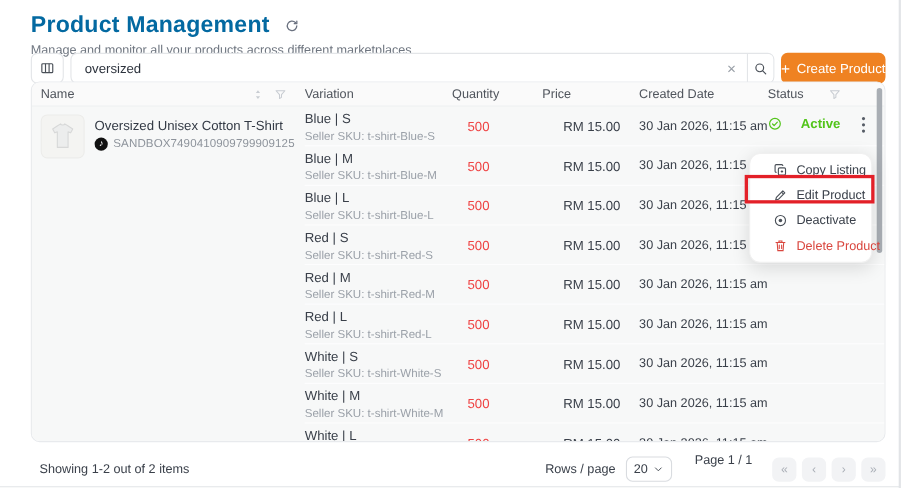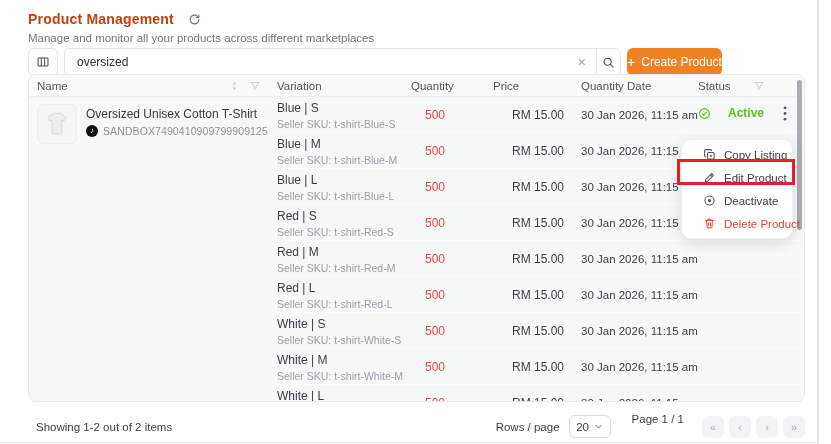--- a/index.html
+++ b/index.html
@@ -4,26 +4,26 @@
 <style>
   * { box-sizing: border-box; margin: 0; padding: 0; }
   html,body { width:831px; height:444px; overflow:hidden; background:#fff;
     font-family:"Liberation Sans", sans-serif; position:relative; color:#3a404a; }
 
   .page { position:absolute; inset:0; }
 
   
   .hdr { position:absolute; left:28px; top:11px; }
   .title-row { display:flex; align-items:center; gap:14px; }
-  .title-row h1 { font-size:14px; font-weight:bold; color:#c2410c; letter-spacing:.2px; }
+  .title-row h1 { font-size:21px; font-weight:bold; color:#0369a1; letter-spacing:.2px; }
   .refresh { display:inline-flex; cursor:pointer; }
   .subtitle { font-size:11.5px; color:#6f7680; margin-top:5px; }
 
   
-  .toolbar { position:absolute; left:28px; top:48px; width:694px; height:28px; display:flex;justify-content:flex-end; }
+  .toolbar { position:absolute; left:28px; top:48px; width:777px; height:28px; display:flex;justify-content:flex-end; }
   .col-btn { width:30px; height:28px; border:1px solid #e3e5e8; border-radius:6px; background:#fff;
     display:flex; align-items:center; justify-content:center; margin-right:6px; cursor:pointer; }
   .search-group { flex:1; height:28px; border:1px solid #e3e5e8; border-radius:6px; display:flex;
     align-items:stretch; margin-right:6px; background:#fff; overflow:hidden; }
   .search-group input { flex:1; border:none; outline:none; font-size:12px; padding-left:12px;
     color:#2d333d; font-family:"Liberation Sans", sans-serif; background:transparent; }
   .clear-x { align-self:center; color:#9aa0a8; font-size:14px; padding:0 10px; cursor:pointer; line-height:1; }
   .search-btn { width:24px; border:none; border-left:1px solid #e3e5e8; background:#fff;
     display:flex; align-items:center; justify-content:center; cursor:pointer; }
   .create-btn { width:95px; height:28px; border:none; border-radius:6px; background:#ef8222;
@@ -159,21 +159,21 @@
           <span>
             <svg width="12" height="12" viewBox="0 0 24 24">
                 <path d="M4 5h16l-6.2 7.2V17l-3.6 2.2v-7z" fill="none" stroke="#c8ccd2" stroke-width="1.9" stroke-linejoin="round"></path>
               </svg>
           </span>
         </span>
       </div>
       <div class="th">Variation</div>
       <div class="th th-qty">Quantity</div>
       <div class="th th-price">Price</div>
-      <div class="th th-created">Quantity Date</div>
+      <div class="th th-created">Created Date</div>
       <div class="th th-status">
         <span>Status</span>
         <span class="f">
           <svg width="12" height="12" viewBox="0 0 24 24">
               <path d="M4 5h16l-6.2 7.2V17l-3.6 2.2v-7z" fill="none" stroke="#c8ccd2" stroke-width="1.9" stroke-linejoin="round"></path>
             </svg>
         </span>
       </div>
       <div class="th"></div>
     </div>

